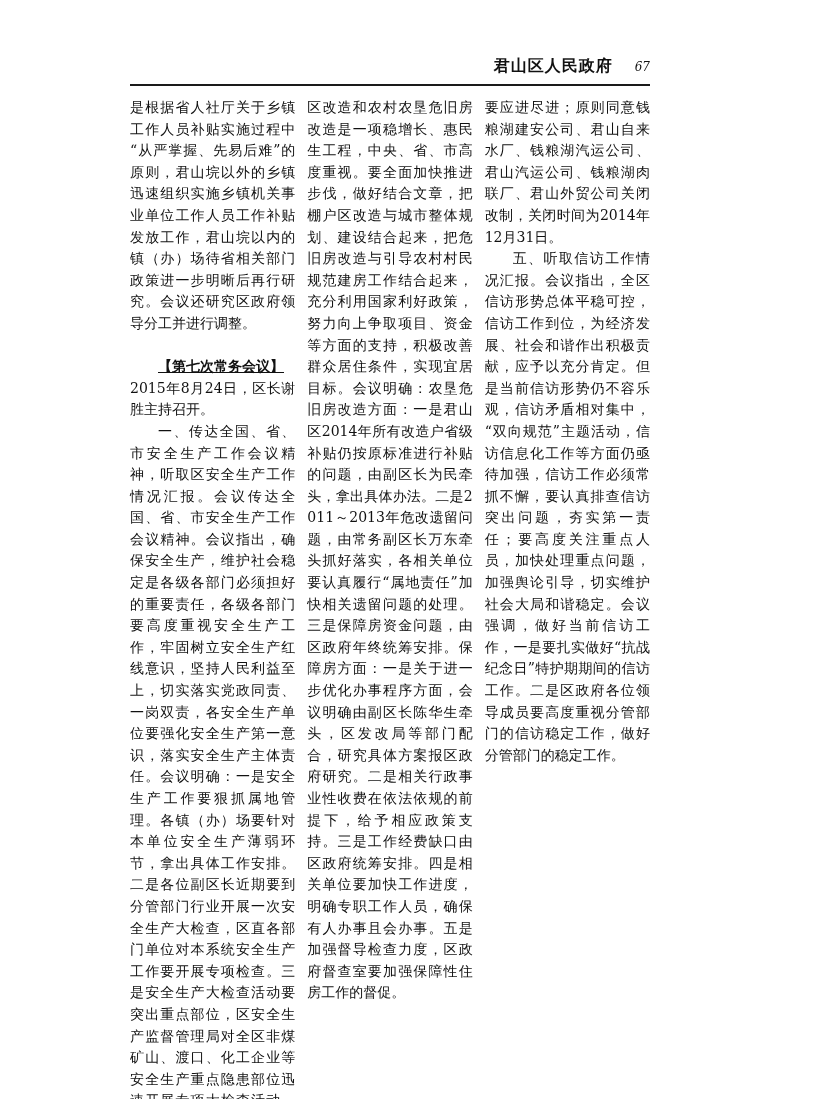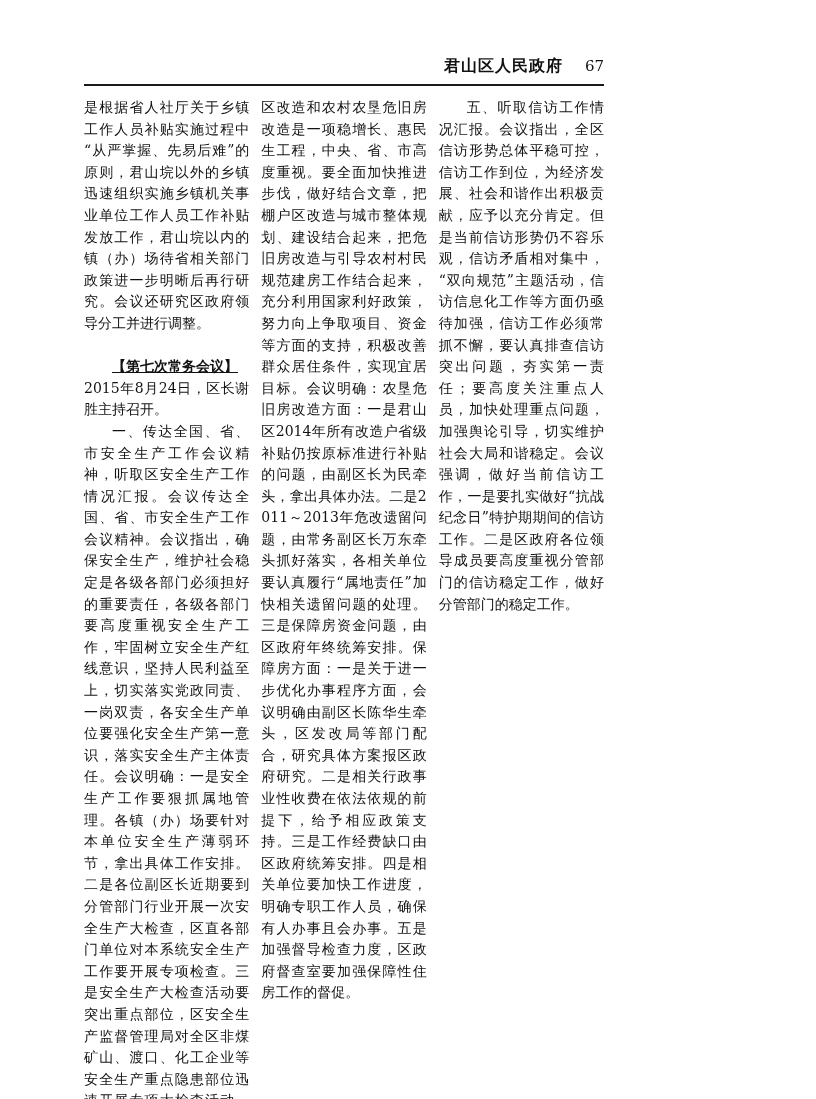--- a/index.html
+++ b/index.html
@@ -10,36 +10,38 @@
   .page {
     position: relative;
     width: 680px;
     height: 1099px;
     background: #ffffff;
     box-sizing: border-box;
     padding: 56px 76px 8px 84px;
     color: #111111;
     font-family: "DejaVu Serif", "Liberation Serif", serif;
     overflow: hidden;
+    margin-left: 46px;
   }
   .page-header {
     display: flex;
     justify-content: flex-end;
     align-items: baseline;
     gap: 22px;
     padding-bottom: 7px;
     border-bottom: 2px solid #1a1a1a;
   }
   .header-title {
     font-weight: bold;
     font-size: 16px;
     letter-spacing: 1px;
   }
   .page-number {
-    font-size: 15px;
+    font-size: 12px;
+    font-style: italic;
   }
   .columns {
     display: flex;
     gap: 12px;
     padding-top: 11px;
   }
   .column {
     flex: 1 1 0;
     min-width: 0;
     font-size: 14px;
@@ -74,16 +76,17 @@
       <div class="column">
         <p class="para">是根据省人社厅关于乡镇工作人员补贴实施过程中“从严掌握、先易后难”的原则，君山垸以外的乡镇迅速组织实施乡镇机关事业单位工作人员工作补贴发放工作，君山垸以内的镇（办）场待省相关部门政策进一步明晰后再行研究。会议还研究区政府领导分工并进行调整。</p>
         <p class="para indent entry"><span class="lead">【第七次常务会议】</span>　2015年8月24日，区长谢胜主持召开。</p>
         <p class="para indent">一、传达全国、省、市安全生产工作会议精神，听取区安全生产工作情况汇报。会议传达全国、省、市安全生产工作会议精神。会议指出，确保安全生产，维护社会稳定是各级各部门必须担好的重要责任，各级各部门要高度重视安全生产工作，牢固树立安全生产红线意识，坚持人民利益至上，切实落实党政同责、一岗双责，各安全生产单位要强化安全生产第一意识，落实安全生产主体责任。会议明确：一是安全生产工作要狠抓属地管理。各镇（办）场要针对本单位安全生产薄弱环节，拿出具体工作安排。二是各位副区长近期要到分管部门行业开展一次安全生产大检查，区直各部门单位对本系统安全生产工作要开展专项检查。三是安全生产大检查活动要突出重点部位，区安全生产监督管理局对全区非煤矿山、渡口、化工企业等安全生产重点隐患部位迅速开展专项大检查活动。四是对检查过程中发现的问题要及时整改到位，切实防范各类安全事故发生。</p>
         <p class="para indent">二、听取区2015年农垦危旧房改造、农村危房改造、棚户区改造工作汇报。会议指出，棚户</p>
       </div>
       <div class="column">
         <p class="para">区改造和农村农垦危旧房改造是一项稳增长、惠民生工程，中央、省、市高度重视。要全面加快推进步伐，做好结合文章，把棚户区改造与城市整体规划、建设结合起来，把危旧房改造与引导农村村民规范建房工作结合起来，充分利用国家利好政策，努力向上争取项目、资金等方面的支持，积极改善群众居住条件，实现宜居目标。会议明确：农垦危旧房改造方面：一是君山区2014年所有改造户省级补贴仍按原标准进行补贴的问题，由副区长为民牵头，拿出具体办法。二是2011～2013年危改遗留问题，由常务副区长万东牵头抓好落实，各相关单位要认真履行“属地责任”加快相关遗留问题的处理。三是保障房资金问题，由区政府年终统筹安排。保障房方面：一是关于进一步优化办事程序方面，会议明确由副区长陈华生牵头，区发改局等部门配合，研究具体方案报区政府研究。二是相关行政事业性收费在依法依规的前提下，给予相应政策支持。三是工作经费缺口由区政府统筹安排。四是相关单位要加快工作进度，明确专职工作人员，确保有人办事且会办事。五是加强督导检查力度，区政府督查室要加强保障性住房工作的督促。</p>
       </div>
       <div class="column">
+        <p class="para">要应进尽进；原则同意钱粮湖建安公司、君山自来水厂、钱粮湖汽运公司、君山汽运公司、钱粮湖肉联厂、君山外贸公司关闭改制，关闭时间为2014年12月31日。</p>
         <p class="para indent">五、听取信访工作情况汇报。会议指出，全区信访形势总体平稳可控，信访工作到位，为经济发展、社会和谐作出积极贡献，应予以充分肯定。但是当前信访形势仍不容乐观，信访矛盾相对集中，“双向规范”主题活动，信访信息化工作等方面仍亟待加强，信访工作必须常抓不懈，要认真排查信访突出问题，夯实第一责任；要高度关注重点人员，加快处理重点问题，加强舆论引导，切实维护社会大局和谐稳定。会议强调，做好当前信访工作，一是要扎实做好“抗战纪念日”特护期期间的信访工作。二是区政府各位领导成员要高度重视分管部门的信访稳定工作，做好分管部门的稳定工作。</p>
       </div>
     </div>
 </div>
 
 </body></html>

